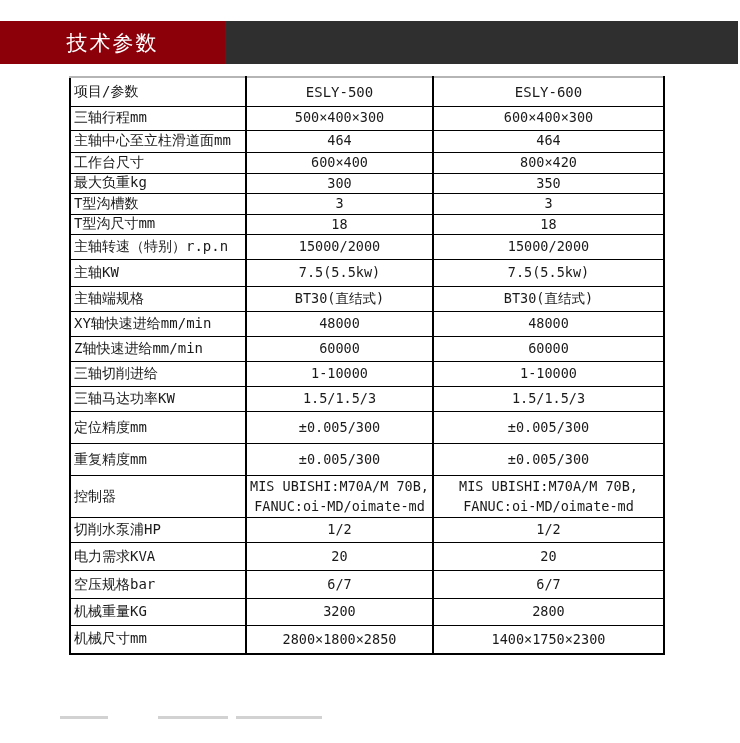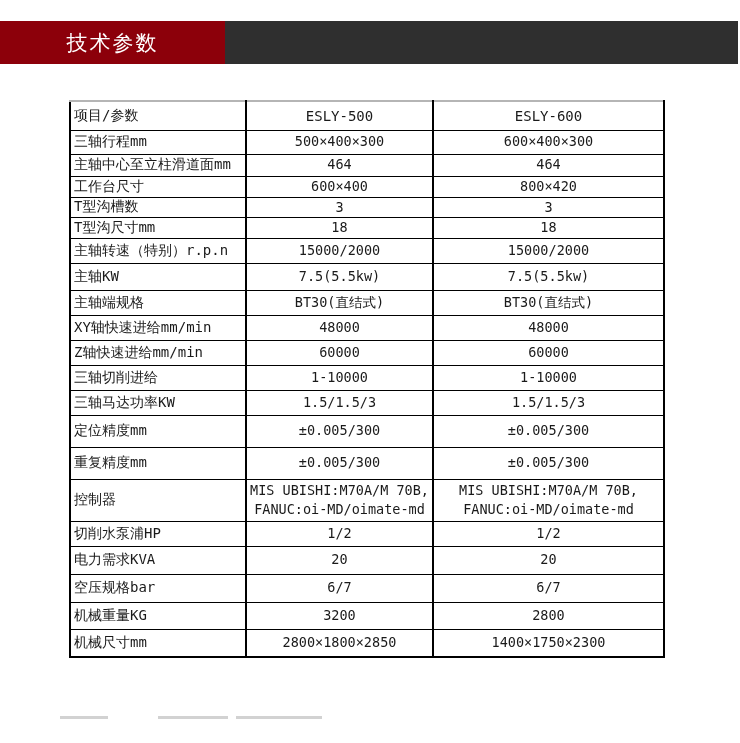--- a/index.html
+++ b/index.html
@@ -31,21 +31,21 @@
   }
   .title-gray {
     position: absolute;
     left: 225px; top: 0;
     width: 513px; height: 43px;
     background: var(--bar-dark, #2f2f2f);
   }
   
   table.spec {
     position: absolute;
-    left: 69px; top: 100px;
+    left: 69px; top: 76px;
     width: 594px;
     border-collapse: collapse;
     table-layout: fixed;
     border-left: 2px solid #000;
     border-right: 2px solid #000;
     border-bottom: 2px solid #000;
     border-top: 2px solid #b5b5b5;
   }
   table.spec td, table.spec th {
     border-top: 1px solid #000;
@@ -113,20 +113,25 @@
         <td class="cell-label">主轴中心至立柱滑道面mm</td>
         <td class="cell-value">464</td>
         <td class="cell-value">464</td>
       </tr>
       <tr style="height: 21px;">
         <td class="cell-label">工作台尺寸</td>
         <td class="cell-value">600×400</td>
         <td class="cell-value">800×420</td>
       </tr>
       <tr style="height: 20px;">
+        <td class="cell-label">最大负重kg</td>
+        <td class="cell-value">300</td>
+        <td class="cell-value">350</td>
+      </tr>
+      <tr style="height: 20px;">
         <td class="cell-label">T型沟槽数</td>
         <td class="cell-value">3</td>
         <td class="cell-value">3</td>
       </tr>
       <tr style="height: 20px;">
         <td class="cell-label">T型沟尺寸mm</td>
         <td class="cell-value">18</td>
         <td class="cell-value">18</td>
       </tr>
       <tr style="height: 25px;">

